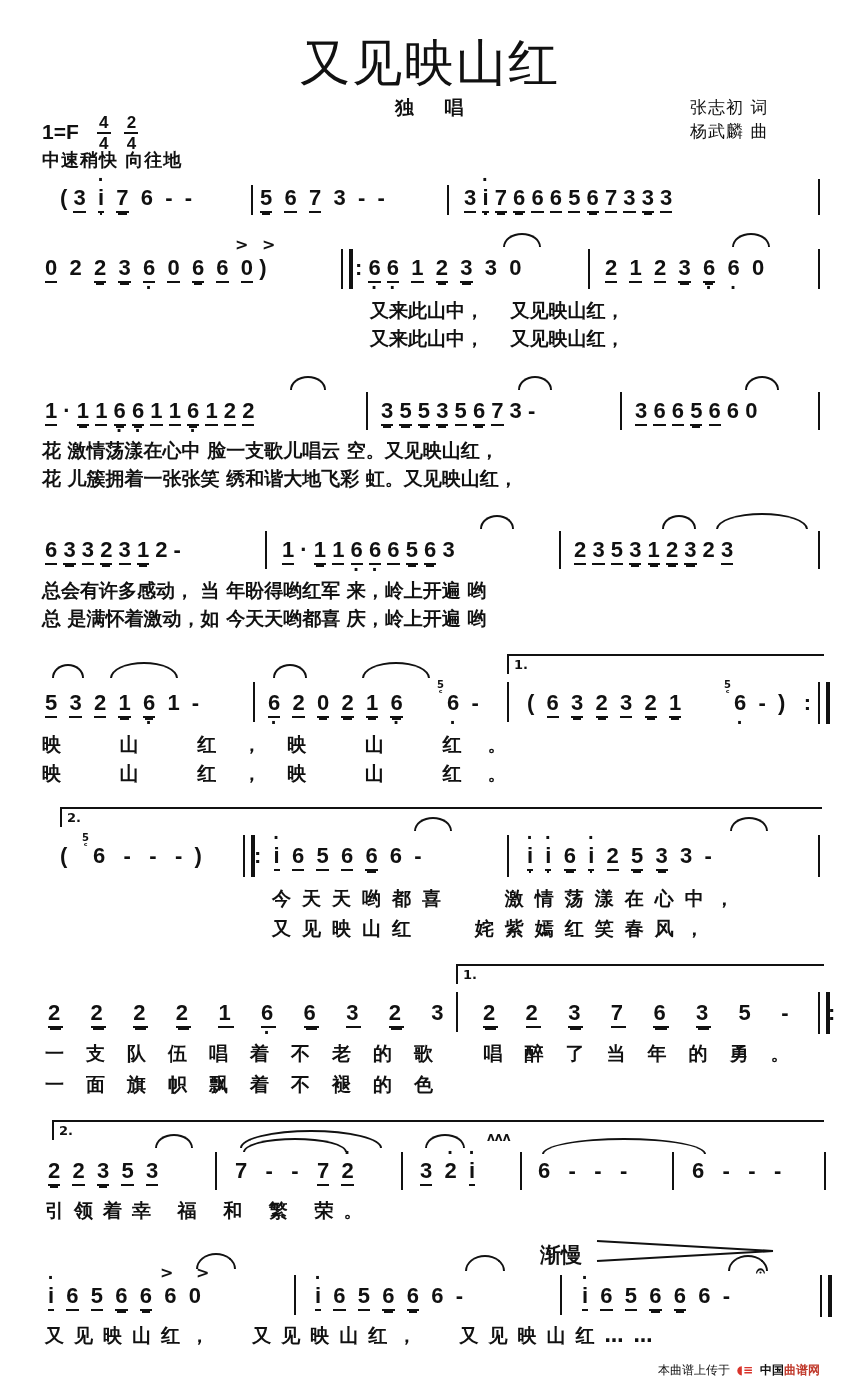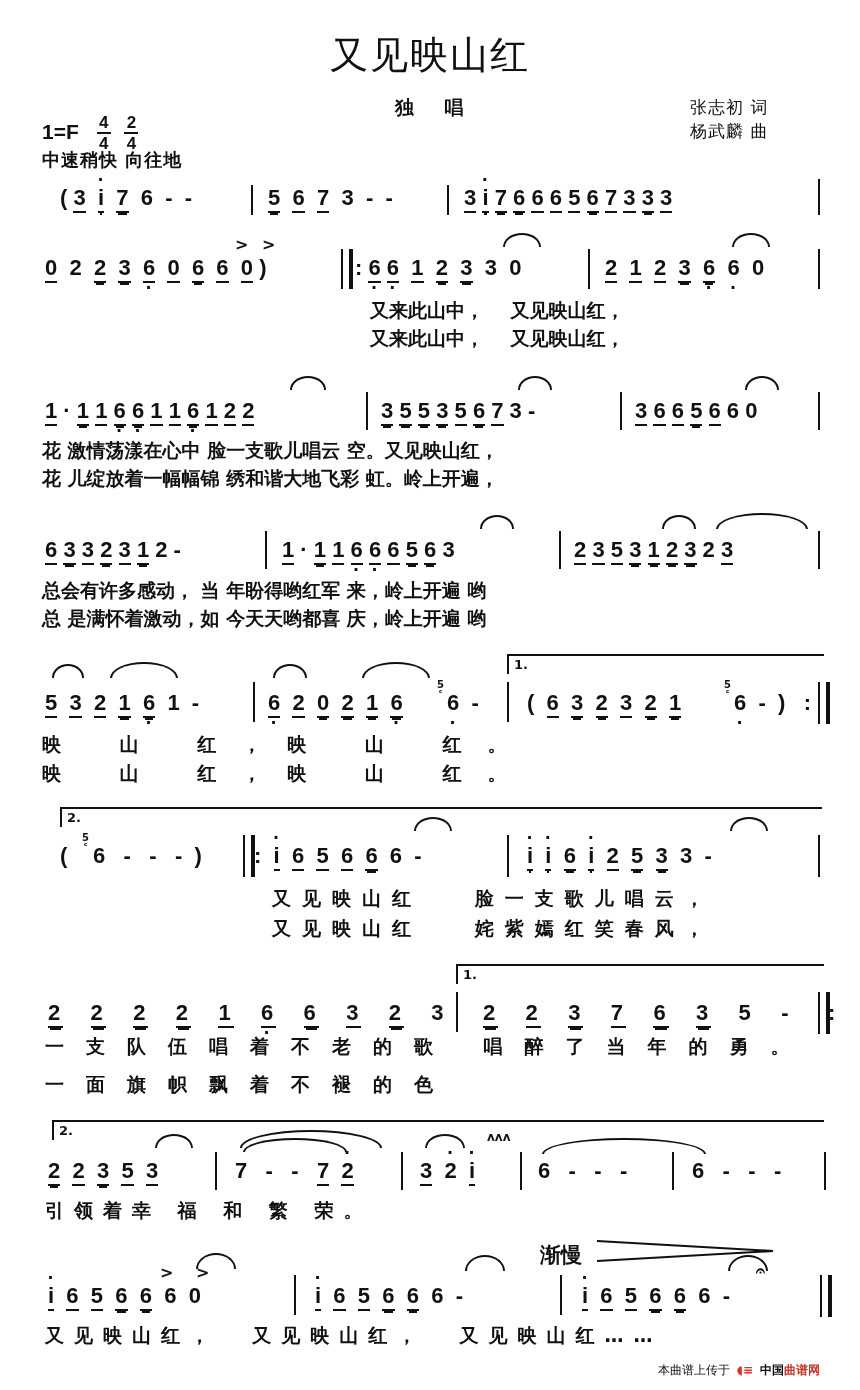--- a/index.html
+++ b/index.html
@@ -1,19 +1,19 @@
 <!DOCTYPE html>
 <html><head>
 <meta charset="utf-8">
 <style>
   html, body { margin:0; padding:0; background:#ffffff; }
   body { width:860px; height:1390px; position:relative; overflow:hidden;
          font-family:"DejaVu Sans", sans-serif; color:#111; }
   .abs { position:absolute; }
-  .title { left:0; width:860px; top:30px; text-align:center; font-size:38px;
+  .title { left:0; width:860px; top:30px; text-align:center; font-size:50px;
            font-family:"DejaVu Serif", serif; letter-spacing:2px; }
   .genre { left:395px; top:95px; font-size:19px; font-weight:bold; letter-spacing:12px; }
   .credit { left:690px; font-size:17px; letter-spacing:1px; }
   .key { left:42px; top:114px; font-size:21px; font-weight:bold; font-family:"Liberation Sans", sans-serif; }
   .frac { display:inline-block; text-align:center; vertical-align:middle; font-weight:bold;
           font-size:17px; line-height:17px; margin-left:12px; }
   .frac span { display:block; }
   .frac .bar { border-top:2px solid #111; width:14px; margin:1px auto; }
   .tempo { left:42px; top:148px; font-size:18px; font-weight:bold; letter-spacing:1px; }
   .row { position:absolute; left:0; width:860px; }
@@ -47,21 +47,21 @@
 <div class="abs key">
   <span>1=F</span>
   <span class="frac"><span>4</span><span class="bar"></span><span>4</span></span>
   <span class="frac" style="margin-left:8px"><span>2</span><span class="bar"></span><span>4</span></span>
 </div>
 <div class="abs tempo">中速稍快  向往地</div>
 
 <div class="row" style="top:185px">
   <div class="notes" style="left:60px;top:0">(&nbsp;<span class="n ul1">3</span>&nbsp;&nbsp;<span class="n ul2 dot-t">i</span>&nbsp;&nbsp;<span class="n ul2">7</span>&nbsp;&nbsp;6&nbsp;&nbsp;-&nbsp;&nbsp;-</div>
   <div class="barline" style="left:251px;top:0;height:30px"></div>
-  <div class="notes" style="left:268px;top:0"><span class="n ul2">5</span>&nbsp;&nbsp;<span class="n ul1">6</span>&nbsp;&nbsp;<span class="n ul1">7</span>&nbsp;&nbsp;3&nbsp;&nbsp;-&nbsp;&nbsp;-</div>
+  <div class="notes" style="left:260px;top:0"><span class="n ul2">5</span>&nbsp;&nbsp;<span class="n ul1">6</span>&nbsp;&nbsp;<span class="n ul1">7</span>&nbsp;&nbsp;3&nbsp;&nbsp;-&nbsp;&nbsp;-</div>
   <div class="barline" style="left:447px;top:0;height:30px"></div>
   <div class="notes" style="left:464px;top:0"><span class="n ul1">3</span>&nbsp;<span class="n ul2 dot-t">i</span>&nbsp;<span class="n ul2">7</span>&nbsp;<span class="n ul2">6</span>&nbsp;<span class="n ul1">6</span>&nbsp;<span class="n ul1">6</span>&nbsp;<span class="n ul1">5</span>&nbsp;<span class="n ul2">6</span>&nbsp;<span class="n ul1">7</span>&nbsp;<span class="n ul1">3</span>&nbsp;<span class="n ul2">3</span>&nbsp;<span class="n ul1">3</span></div>
   <div class="barline" style="left:818px;top:-6px;height:36px"></div>
 </div>
 
 <div class="row" style="top:255px">
   <div class="accent" style="left:235px;top:-20px">&gt;</div>
   <div class="accent" style="left:262px;top:-20px">&gt;</div>
   <div class="notes" style="left:45px;top:0"><span class="n ul1">0</span>&nbsp;&nbsp;2&nbsp;&nbsp;<span class="n ul2">2</span>&nbsp;&nbsp;<span class="n ul2">3</span>&nbsp;&nbsp;<span class="n ul1 dot-b">6</span>&nbsp;&nbsp;<span class="n ul1">0</span>&nbsp;&nbsp;<span class="n ul2">6</span>&nbsp;&nbsp;<span class="n ul1">6</span>&nbsp;&nbsp;<span class="n ul1">0</span>&nbsp;)</div>
   <div class="dbl" style="left:341px;top:-6px;height:40px"></div>
@@ -79,21 +79,21 @@
   <div class="slur" style="left:290px;top:-22px;width:32px;height:12px"></div>
   <div class="notes" style="left:45px;top:0"><span class="n ul1">1</span>&nbsp;·&nbsp;<span class="n ul2">1</span>&nbsp;<span class="n ul1">1</span>&nbsp;<span class="n ul2 dot-b">6</span>&nbsp;<span class="n ul2 dot-b">6</span>&nbsp;<span class="n ul1">1</span>&nbsp;<span class="n ul1">1</span>&nbsp;<span class="n ul2 dot-b">6</span>&nbsp;<span class="n ul1">1</span>&nbsp;<span class="n ul1">2</span>&nbsp;<span class="n ul1">2</span></div>
   <div class="barline" style="left:366px;top:-6px;height:38px"></div>
   <div class="notes" style="left:381px;top:0"><span class="n ul2">3</span>&nbsp;<span class="n ul2">5</span>&nbsp;<span class="n ul2">5</span>&nbsp;<span class="n ul2">3</span>&nbsp;<span class="n ul1">5</span>&nbsp;<span class="n ul2">6</span>&nbsp;<span class="n ul1">7</span>&nbsp;3&nbsp;-</div>
   <div class="slur" style="left:518px;top:-22px;width:30px;height:12px"></div>
   <div class="barline" style="left:620px;top:-6px;height:38px"></div>
   <div class="notes" style="left:635px;top:0"><span class="n ul1">3</span>&nbsp;<span class="n ul1">6</span>&nbsp;<span class="n ul1">6</span>&nbsp;<span class="n ul2">5</span>&nbsp;<span class="n ul1">6</span>&nbsp;6&nbsp;0</div>
   <div class="slur" style="left:745px;top:-22px;width:30px;height:12px"></div>
   <div class="barline" style="left:818px;top:-6px;height:38px"></div>
   <div class="lyric" style="left:42px;top:40px">花 激情荡漾在心中 脸一支歌儿唱云 空。又见映山红，</div>
-  <div class="lyric" style="left:42px;top:68px">花 儿绽放着一幅幅锦 绣和谐大地飞彩 虹。岭上开遍，</div>
+  <div class="lyric" style="left:42px;top:68px">花 儿簇拥着一张张笑 绣和谐大地飞彩 虹。又见映山红，</div>
 </div>
 
 <div class="row" style="top:537px">
   <div class="notes" style="left:45px;top:0"><span class="n ul1">6</span>&nbsp;<span class="n ul2">3</span>&nbsp;<span class="n ul1">3</span>&nbsp;<span class="n ul2">2</span>&nbsp;<span class="n ul1">3</span>&nbsp;<span class="n ul2">1</span>&nbsp;2&nbsp;-</div>
   <div class="barline" style="left:265px;top:-6px;height:38px"></div>
   <div class="notes" style="left:282px;top:0"><span class="n ul1">1</span>&nbsp;·&nbsp;<span class="n ul2">1</span>&nbsp;<span class="n ul1">1</span>&nbsp;<span class="n ul1 dot-b">6</span>&nbsp;<span class="n ul1 dot-b">6</span>&nbsp;<span class="n ul1">6</span>&nbsp;<span class="n ul2">5</span>&nbsp;<span class="n ul2">6</span>&nbsp;3</div>
   <div class="slur" style="left:480px;top:-22px;width:30px;height:12px"></div>
   <div class="barline" style="left:559px;top:-6px;height:38px"></div>
   <div class="notes" style="left:574px;top:0"><span class="n ul1">2</span>&nbsp;<span class="n ul1">3</span>&nbsp;<span class="n ul1">5</span>&nbsp;<span class="n ul2">3</span>&nbsp;<span class="n ul2">1</span>&nbsp;<span class="n ul2">2</span>&nbsp;<span class="n ul2">3</span>&nbsp;2&nbsp;<span class="n ul1">3</span></div>
   <div class="slur" style="left:662px;top:-22px;width:30px;height:12px"></div>
@@ -132,33 +132,33 @@
   <div class="notes" style="left:60px;top:0">(</div>
   <div class="grace" style="left:82px;top:-10px">5<br>ᶜ</div>
   <div class="notes" style="left:93px;top:0">6&nbsp;&nbsp;&nbsp;-&nbsp;&nbsp;&nbsp;-&nbsp;&nbsp;&nbsp;-&nbsp;&nbsp;)</div>
   <div class="dbl" style="left:243px;top:-8px;height:42px"></div>
   <div class="notes" style="left:254px;top:0">:&nbsp;&nbsp;<span class="n ul1 dot-t">i</span>&nbsp;&nbsp;<span class="n ul1">6</span>&nbsp;&nbsp;<span class="n ul1">5</span>&nbsp;&nbsp;<span class="n ul1">6</span>&nbsp;&nbsp;<span class="n ul2">6</span>&nbsp;&nbsp;6&nbsp;&nbsp;-</div>
   <div class="slur" style="left:414px;top:-26px;width:34px;height:12px"></div>
   <div class="barline" style="left:507px;top:-8px;height:42px"></div>
   <div class="notes" style="left:527px;top:0"><span class="n ul2 dot-t">i</span>&nbsp;&nbsp;<span class="n ul2 dot-t">i</span>&nbsp;&nbsp;<span class="n ul2">6</span>&nbsp;&nbsp;<span class="n ul2 dot-t">i</span>&nbsp;&nbsp;<span class="n ul1">2</span>&nbsp;&nbsp;<span class="n ul2">5</span>&nbsp;&nbsp;<span class="n ul2">3</span>&nbsp;&nbsp;3&nbsp;&nbsp;-</div>
   <div class="slur" style="left:730px;top:-26px;width:34px;height:12px"></div>
   <div class="barline" style="left:818px;top:-8px;height:42px"></div>
-  <div class="lyric" style="left:272px;top:43px;letter-spacing:11px">又见映山红   脸一支歌儿唱云，</div>
+  <div class="lyric" style="left:272px;top:43px;letter-spacing:11px">今天天哟都喜   激情荡漾在心中，</div>
   <div class="lyric" style="left:272px;top:73px;letter-spacing:11px">又见映山红   姹紫嫣红笑春风，</div>
 </div>
 
 <div class="row" style="top:1000px">
   <div class="notes" style="left:48px;top:0;letter-spacing:3px"><span class="n ul2">2</span>&nbsp;&nbsp;&nbsp;<span class="n ul2">2</span>&nbsp;&nbsp;&nbsp;<span class="n ul2">2</span>&nbsp;&nbsp;&nbsp;<span class="n ul2">2</span>&nbsp;&nbsp;&nbsp;<span class="n ul1">1</span>&nbsp;&nbsp;&nbsp;<span class="n ul1 dot-b">6</span>&nbsp;&nbsp;&nbsp;<span class="n ul2">6</span>&nbsp;&nbsp;&nbsp;<span class="n ul1">3</span>&nbsp;&nbsp;&nbsp;<span class="n ul2">2</span>&nbsp;&nbsp;&nbsp;3</div>
   <div class="volta" style="left:456px;top:-36px;width:366px">
       <span>1.</span>
     </div>
   <div class="barline" style="left:456px;top:-8px;height:40px"></div>
   <div class="notes" style="left:483px;top:0;letter-spacing:3px"><span class="n ul2">2</span>&nbsp;&nbsp;&nbsp;<span class="n ul1">2</span>&nbsp;&nbsp;&nbsp;<span class="n ul2">3</span>&nbsp;&nbsp;&nbsp;<span class="n ul1">7</span>&nbsp;&nbsp;&nbsp;<span class="n ul2">6</span>&nbsp;&nbsp;&nbsp;<span class="n ul2">3</span>&nbsp;&nbsp;&nbsp;5&nbsp;&nbsp;&nbsp;-&nbsp;&nbsp;&nbsp;&nbsp;:</div>
   <div class="dbl" style="left:818px;top:-8px;height:42px"></div>
-  <div class="lyric" style="left:45px;top:34px;letter-spacing:22px">一支队伍唱着不老的歌 唱醉了当年的勇。</div>
+  <div class="lyric" style="left:45px;top:41px;letter-spacing:22px">一支队伍唱着不老的歌 唱醉了当年的勇。</div>
   <div class="lyric" style="left:45px;top:72px;letter-spacing:22px">一面旗帜飘着不褪的色</div>
 </div>
 
 <div class="row" style="top:1158px">
   <div class="volta" style="left:52px;top:-38px;width:770px;border-right:none">
       <span>2.</span>
     </div>
   <div class="slur" style="left:155px;top:-24px;width:34px;height:12px"></div>
   <div class="notes" style="left:48px;top:0"><span class="n ul2">2</span>&nbsp;&nbsp;<span class="n ul1">2</span>&nbsp;&nbsp;<span class="n ul2">3</span>&nbsp;&nbsp;<span class="n ul1">5</span>&nbsp;&nbsp;<span class="n ul1">3</span></div>
   <div class="barline" style="left:215px;top:-6px;height:38px"></div>

